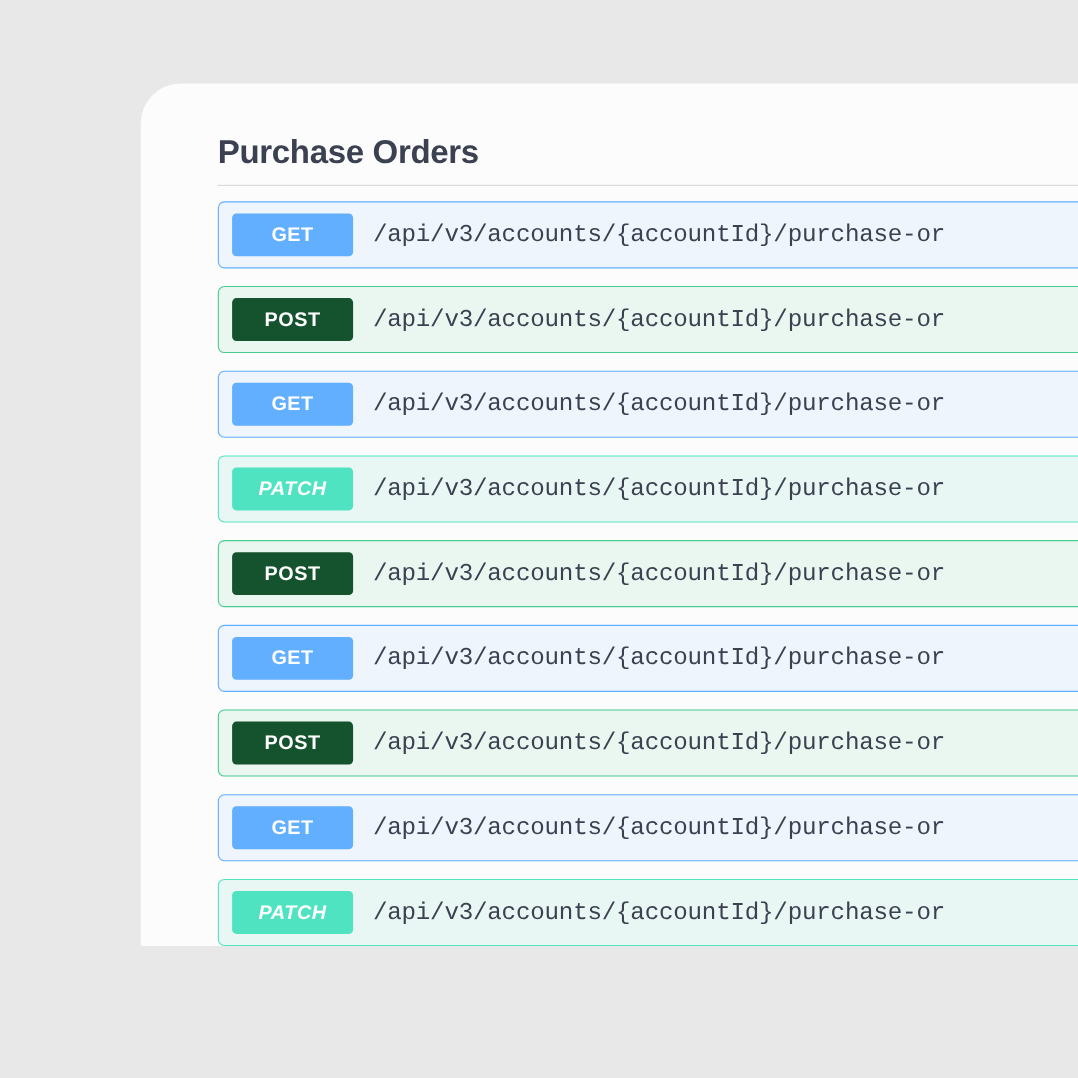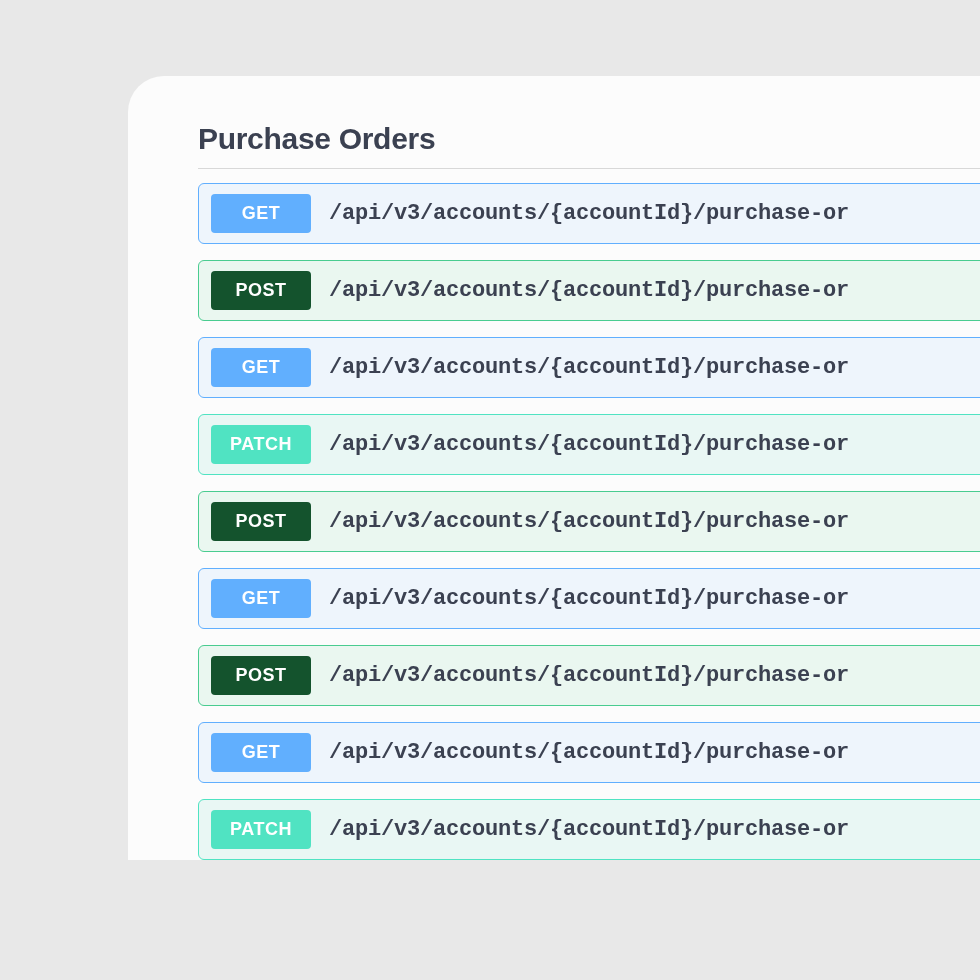--- a/index.html
+++ b/index.html
@@ -54,39 +54,39 @@
     .endpoint.post {
       background: #eaf7f0;
       border-color: #49cc90;
     }
     .endpoint.patch {
       background: #e9f7f4;
       border-color: #50e3c2;
     }
     .method-badge {
       display: inline-block;
-      width: 100px;
+      width: 110px;
       text-align: center;
       font-size: 18px;
       font-weight: 700;
       color: #fff;
       padding: 9px 0;
       border-radius: 4px;
       margin-right: 18px;
       flex-shrink: 0;
       letter-spacing: 0.5px;
       font-family: -apple-system, BlinkMacSystemFont, "Segoe UI", Helvetica, Arial, sans-serif;
     }
     .get .method-badge { background: #61affe; }
     .post .method-badge { background: #14532d; }
-    .patch .method-badge { background: #50e3c2; }
+    .patch .method-badge { background: #50e3c2; font-style: italic; }
     .path {
       font-family: "SFMono-Regular", Consolas, "Liberation Mono", Menlo, monospace;
       font-size: 22px;
-      font-weight: 700;
+      font-weight: 400;
       color: #3b4151;
       letter-spacing: -0.2px;
     }
   </style>
 </head>
 <body>
 
 <div class="panel">
   <h2 class="section-title">Purchase Orders</h2>
   <hr class="divider">

